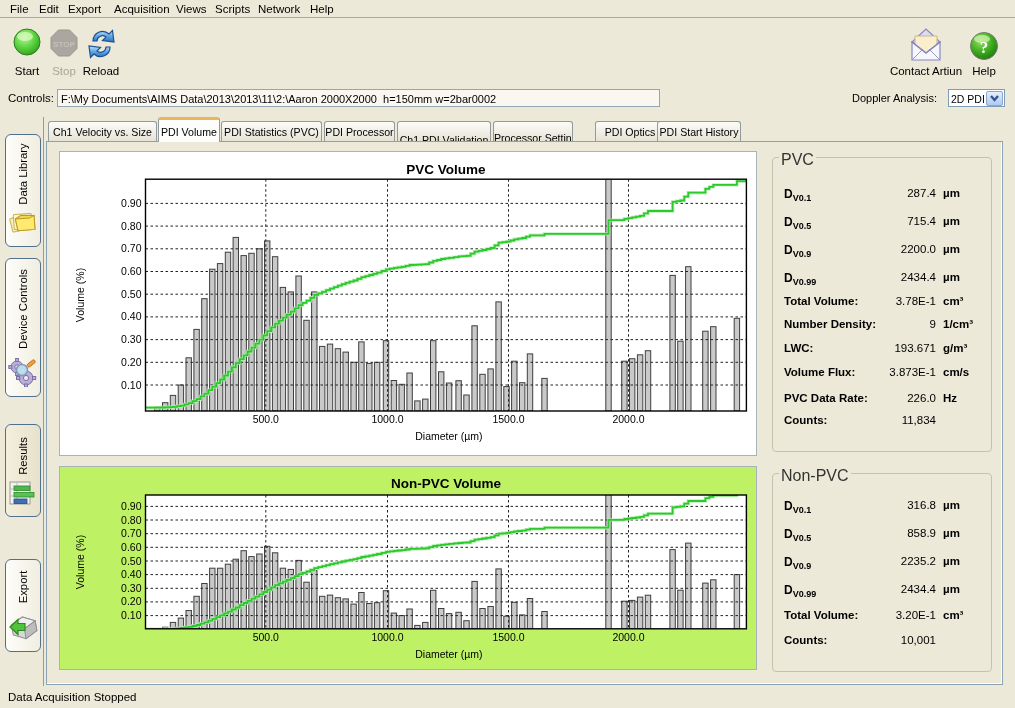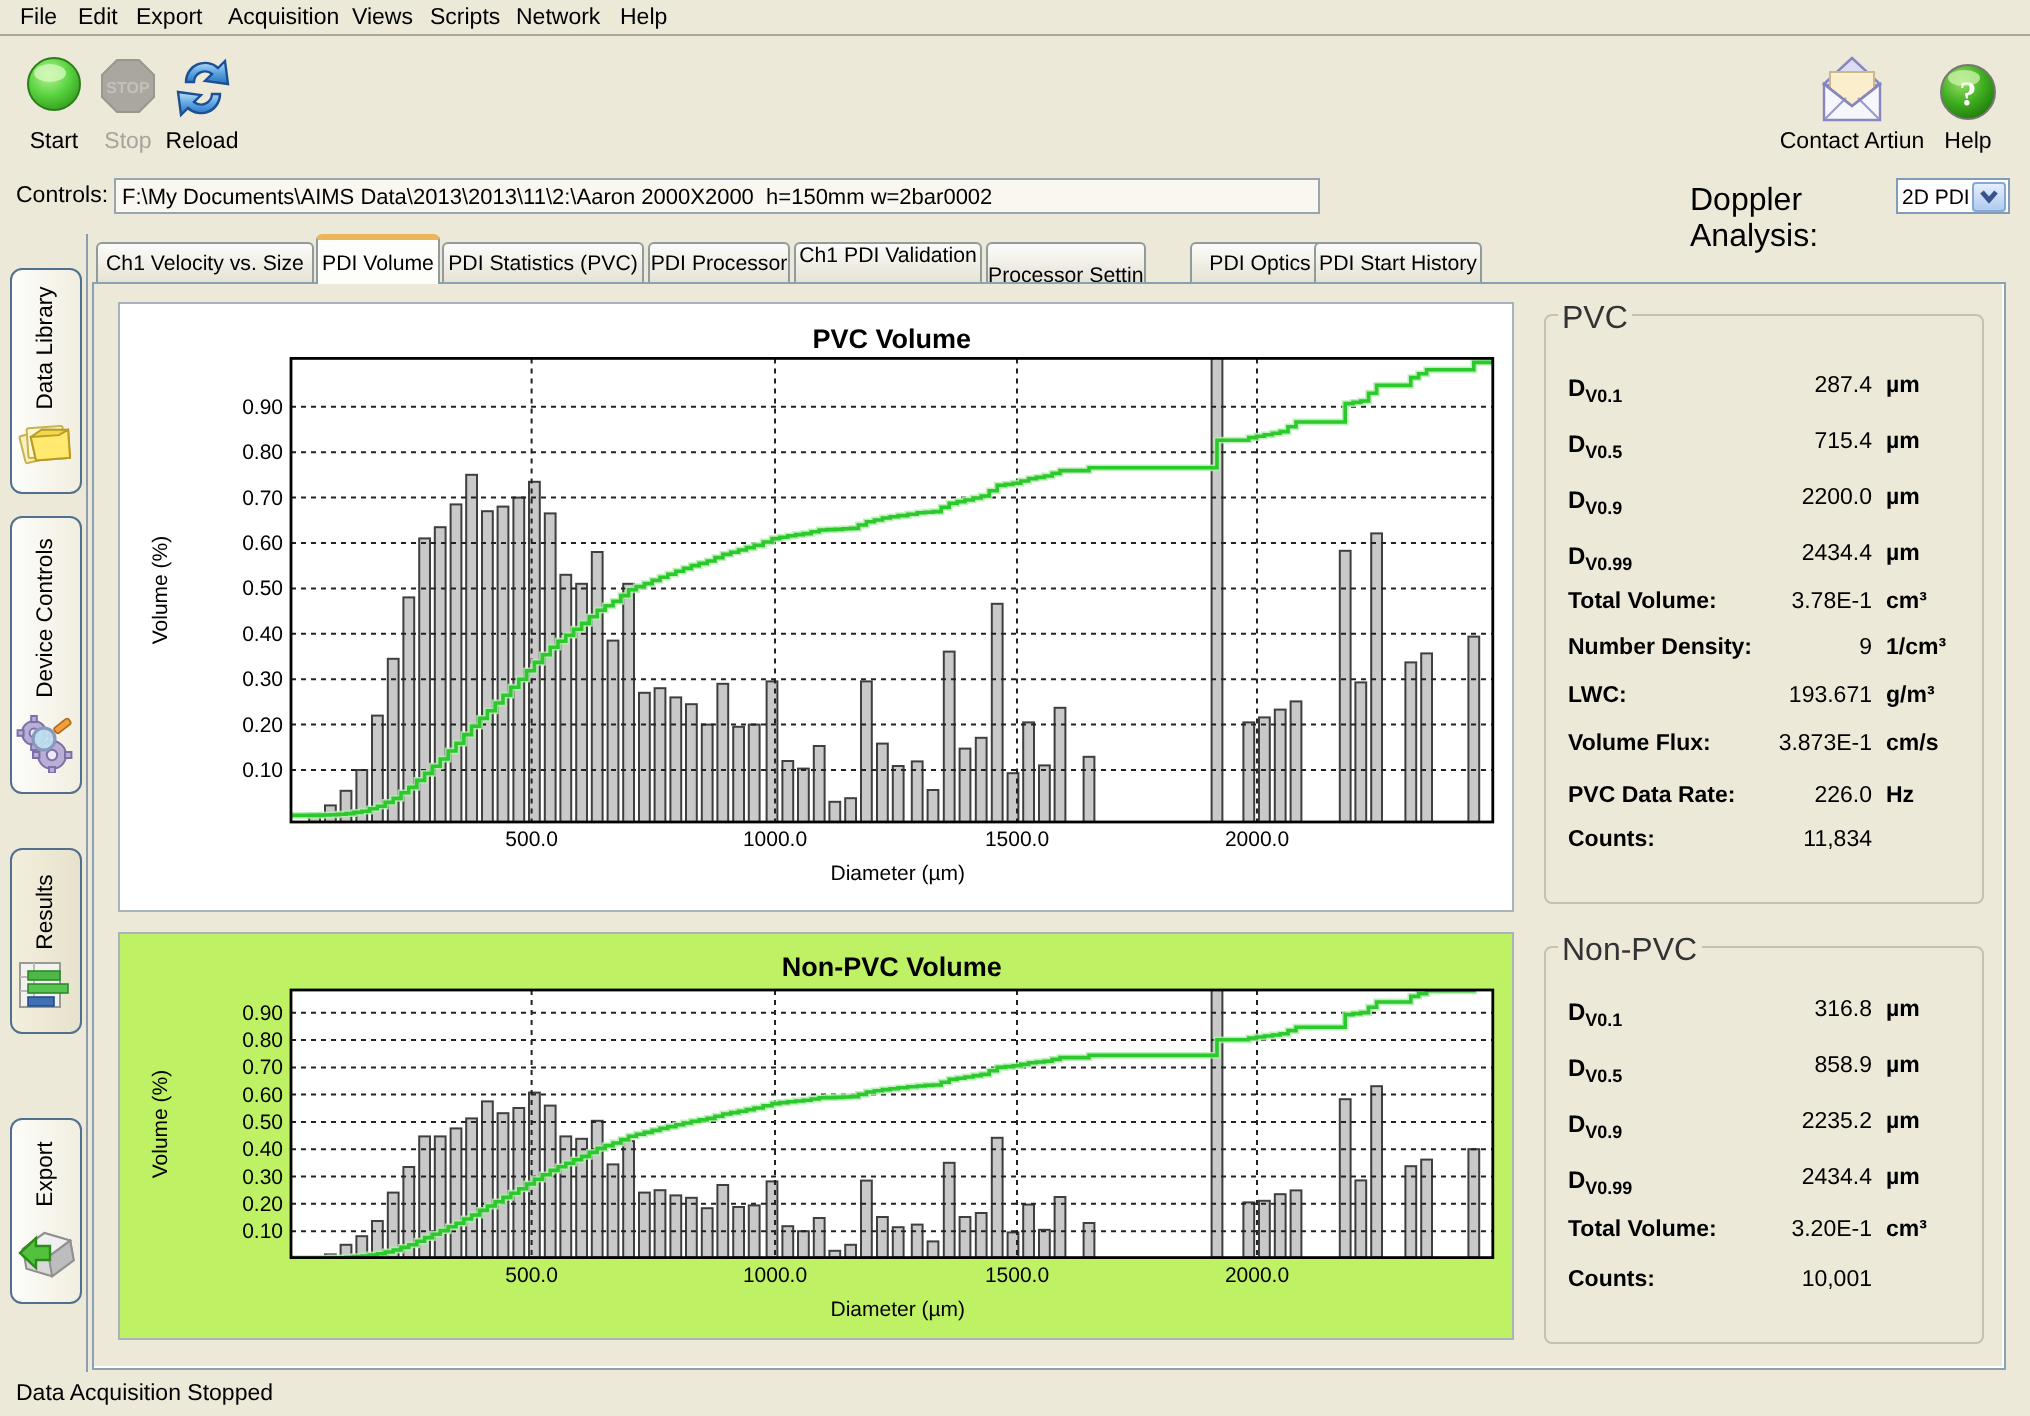--- a/index.html
+++ b/index.html
@@ -92,21 +92,21 @@
         </radialGradient>
       </defs>
 <circle cx="15" cy="15" r="13.5" fill="url(#gh)" stroke="#777" stroke-width="1"></circle>
       <ellipse cx="13" cy="8" rx="8" ry="4" fill="#c7f0a4" opacity="0.8"></ellipse>
 <text x="15" y="21.5" font-size="17" font-weight="bold" fill="#fff" text-anchor="middle" font-family="Liberation Serif,serif">?</text>
     </svg></div>
 <div class="tbLabel" style="left:964px;top:65px;width:40px">Help</div>
 
 <div class="locLabel" style="left:8px;top:92px">Controls:</div>
 <div class="field" style="left:57px;top:89px;width:603px;height:18px;font-size:11px;color:#000;padding-top:2.5px;padding-left:3px;white-space:pre;overflow:hidden;box-sizing:border-box">F:\My Documents\AIMS Data\2013\2013\11\2:\Aaron 2000X2000  h=150mm w=2bar0002</div>
-<div class="locLabel" style="left:845px;top:92px;width:99px;text-align:left;font-size:16px">Doppler Analysis:</div>
+<div class="locLabel" style="left:845px;top:92px;width:99px;text-align:center;font-size:11px">Doppler Analysis:</div>
 <div class="field" style="left:948px;top:89px;width:57px;height:18px;background:#fff;border-color:#7f9db9;box-sizing:border-box">
   <div style="position:absolute;left:2px;top:2.5px;font-size:10.5px;white-space:nowrap">2D PDI</div>
   <div style="position:absolute;right:1px;top:1px;width:17px;height:15px;border-radius:2px;background:linear-gradient(#e6eefb,#aecbf0);border:1px solid #88a8d0;box-sizing:border-box">
    <svg width="15" height="13" style="position:absolute;left:0;top:0">
         <path d="M4 4 L7.5 8 L11 4" stroke="#39538c" stroke-width="2.4" fill="none"></path>
       </svg>
   </div>
 </div>
 
 <div class="sideBtn" style="top:134px;height:113px">
@@ -165,21 +165,21 @@
 </g>
 <path d="M2 16 L10 8.5 L10 12.5 L17 12.5 L17 19.5 L10 19.5 L10 23.5 Z" fill="#52c23c" stroke="#2f8a1e" stroke-width="1.2"></path>
 </svg></div>
   </div>
 
 <div class="abs" style="left:43px;top:117px;width:1px;height:569px;background:#8d9dad"></div>
 
 <div class="tab" style="left:48px;top:121px;width:109px;height:20px;padding-top:4px">Ch1 Velocity vs. Size</div>
 <div class="tab" style="left:221px;top:121px;width:101px;height:20px;padding-top:4px">PDI Statistics (PVC)</div>
 <div class="tab" style="left:324px;top:121px;width:71px;height:20px;padding-top:4px">PDI Processor</div>
-<div class="tab" style="left:397px;top:121px;width:94px;height:20px;padding-top:0">Ch1 PDI Validation</div>
+<div class="tab" style="left:397px;top:121px;width:94px;height:20px;padding-top:12px">Ch1 PDI Validation</div>
 <div class="tab" style="left:493px;top:121px;width:80px;height:20px;padding-top:10px">Processor Settings</div>
 <div class="tab" style="left:595px;top:121px;width:70px;height:20px;padding-top:4px">PDI Optics</div>
 <div class="tab" style="left:657px;top:121px;width:84px;height:20px;padding-top:4px">PDI Start History</div>
 
 <div class="abs" style="left:46px;top:141px;width:957px;height:544px;background:#ece9d8;border:1px solid #8ba1b4;box-sizing:border-box;box-shadow:inset -1px -1px 0 #fff"></div>
 
 <div class="tab" style="left:158px;top:117px;width:62px;height:25px;padding-top:6px;font-size:10.6px;background:#fdfdfb;border-top:3px solid #edb559;z-index:5">PDI Volume</div>
 
 <div class="abs" style="left:59px;top:151px;width:698px;height:305px;background:#fff;border:1px solid #a9b3bb;box-sizing:border-box;">
     <svg width="698" height="305" viewBox="0 0 698 305" style="position:absolute;left:0;top:0">

